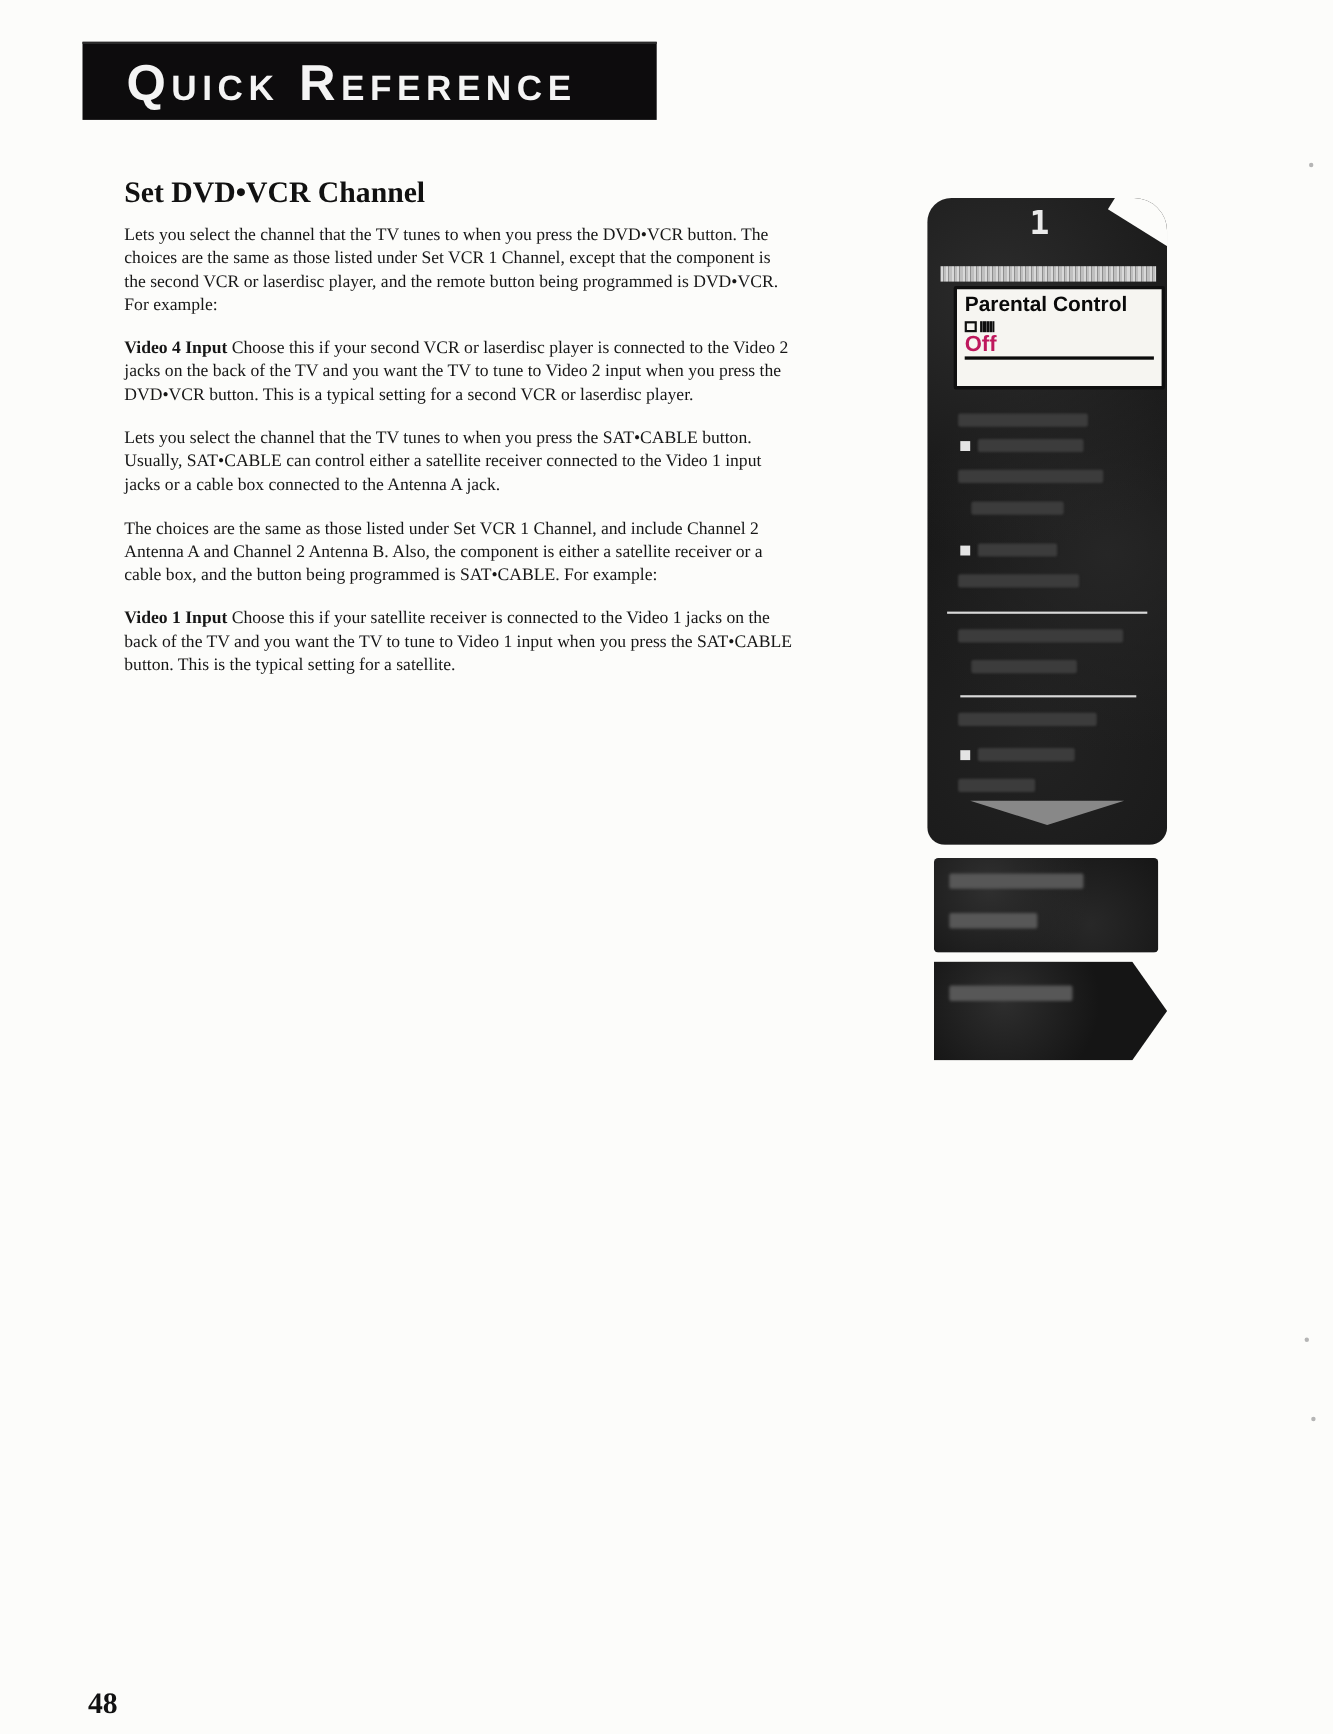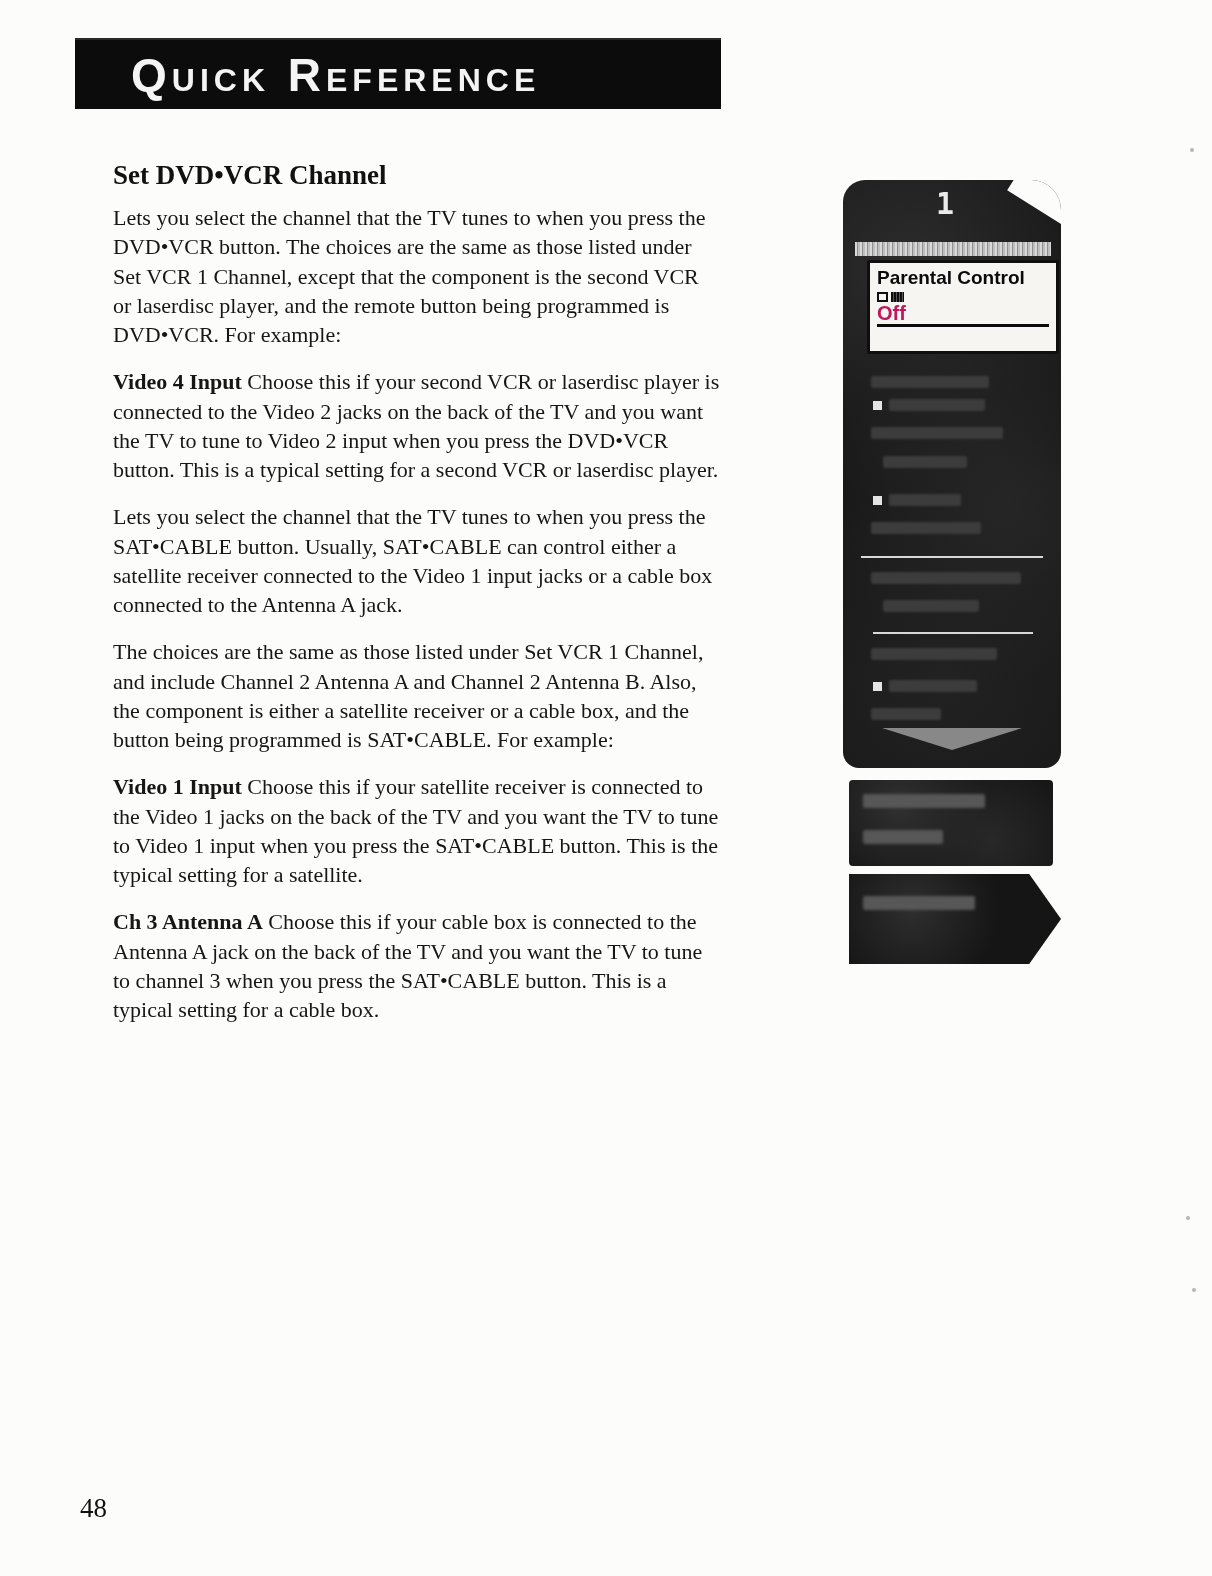--- a/index.html
+++ b/index.html
@@ -8,53 +8,53 @@
     background:#fcfcfa;
     position:relative;
     font-family:"Liberation Serif", serif;
     color:#1a1a1a;
     overflow:hidden;
   }
 
   
   .header-bar {
     position:absolute; left:75px; top:38px;
-    width:646px; height:71px;
+    width:522px; height:71px;
     background:#0d0c0d;
     display:flex; align-items:center;
-    padding-left:56px; box-sizing:border-box;
+    padding-left:40px; box-sizing:border-box;
     border-top:2px solid #2a2a2a;
   }
   .header-title {
     font-family:"Liberation Sans", sans-serif;
     font-variant:small-caps;
     font-weight:600;
     font-size:46px;
     letter-spacing:5px;
     color:#f4f4f4;
   }
 
   
   .content {
     position:absolute; left:113px; top:160px; width:608px;
   }
   .content h2 {
     font-size:27px; font-weight:bold; margin:0 0 12px 0; color:#111;
   }
   .content .para {
-    font-size:22px; line-height:1.33; margin:0 0 18px 0; color:#161616;
+    font-size:16px; line-height:1.33; margin:0 0 18px 0; color:#161616;
   }
   .lead { font-weight:bold; }
   .lead:empty { display:none; }
   .section-2 h2 { margin-top:58px; }
   .para.gap-before { margin-top:44px; }
 
   .page-number {
-    position:absolute; left:80px; top:1493px;
-    font-size:27px; font-weight:normal; color:#111;
+    position:absolute; left:80px; top:1533px;
+    font-size:27px; font-weight:bold; color:#111;
   }
 
   
   .graphic { position:absolute; left:843px; top:180px; width:218px; height:788px; }
 
   .remote-screen {
     position:absolute; top:0; left:0; width:218px; height:588px;
     border-radius:22px 30px 16px 16px;
     overflow:hidden;
     background:
@@ -157,24 +157,20 @@
       
       <span>Lets you select the channel that the TV tunes to when you press the SAT•CABLE button. Usually, SAT•CABLE can control either a satellite receiver connected to the Video 1 input jacks or a cable box connected to the Antenna A jack.</span>
     </p>
     <p class="para">
       
       <span>The choices are the same as those listed under Set VCR 1 Channel, and include Channel 2 Antenna A and Channel 2 Antenna B. Also, the component is either a satellite receiver or a cable box, and the button being programmed is SAT•CABLE. For example:</span>
     </p>
     <p class="para">
       <b class="lead">Video 1 Input</b>
       <span>Choose this if your satellite receiver is connected to the Video 1 jacks on the back of the TV and you want the TV to tune to Video 1 input when you press the SAT•CABLE button. This is the typical setting for a satellite.</span>
-    </p>
-    <p class="para">
-      <b class="lead">Ch 3 Antenna A</b>
-      <span>Choose this if your cable box is connected to the Antenna A jack on the back of the TV and you want the TV to tune to channel 3 when you press the SAT•CABLE button. This is a typical setting for a cable box.</span>
     </p>
   </section>
 
 </main>
 
 <div class="graphic">
 
   <div class="remote-screen">
     <div class="screen-notch"></div>
     <div class="digit-one">1</div>

